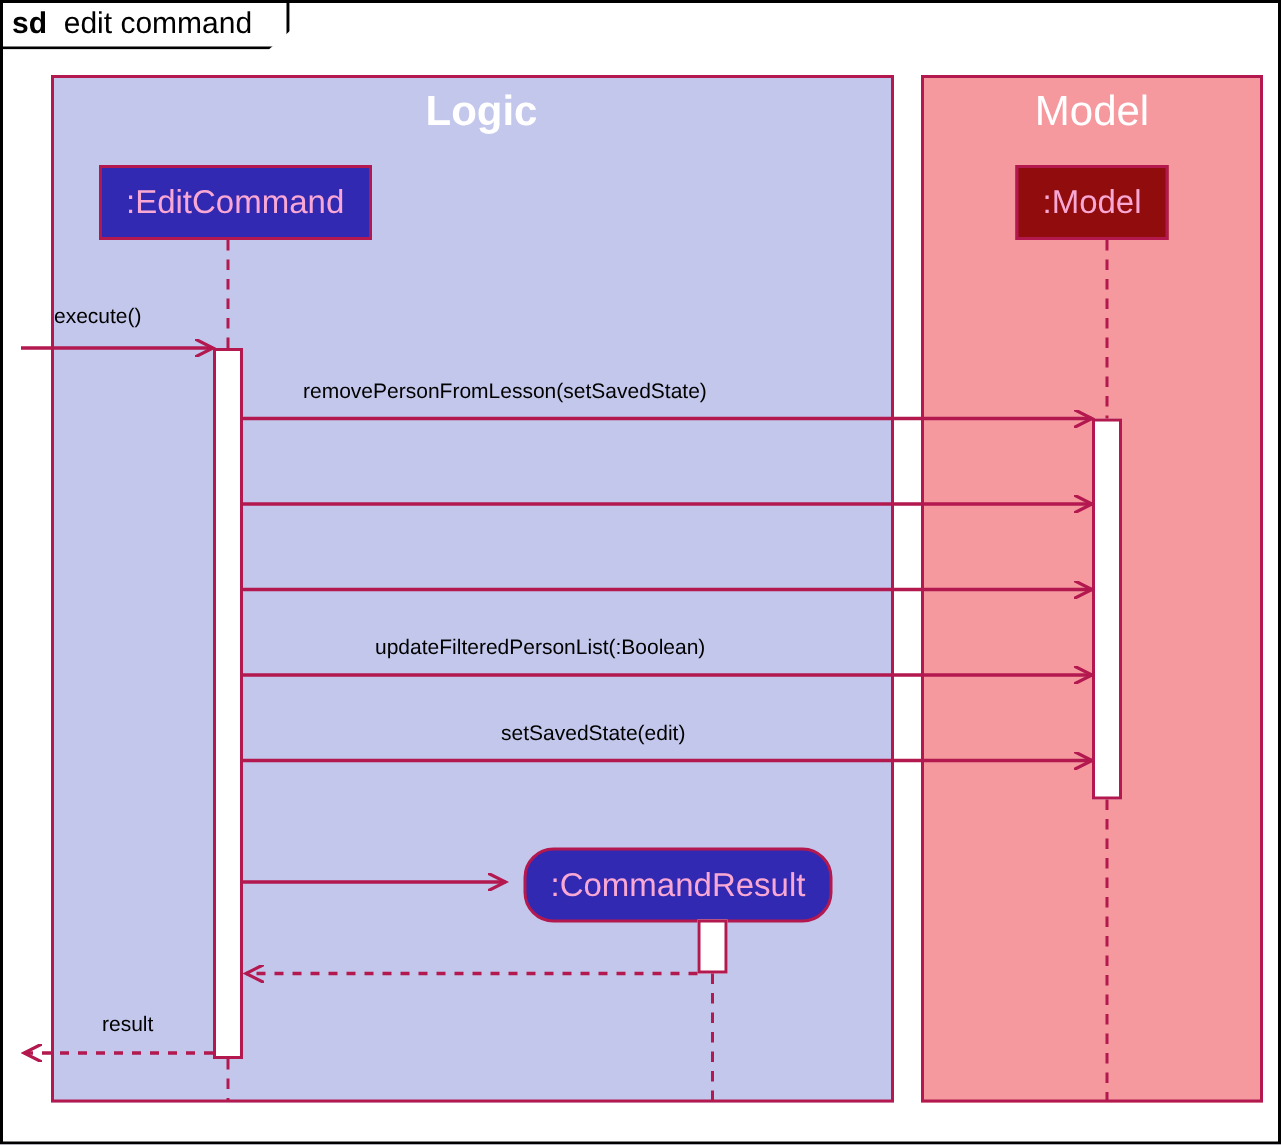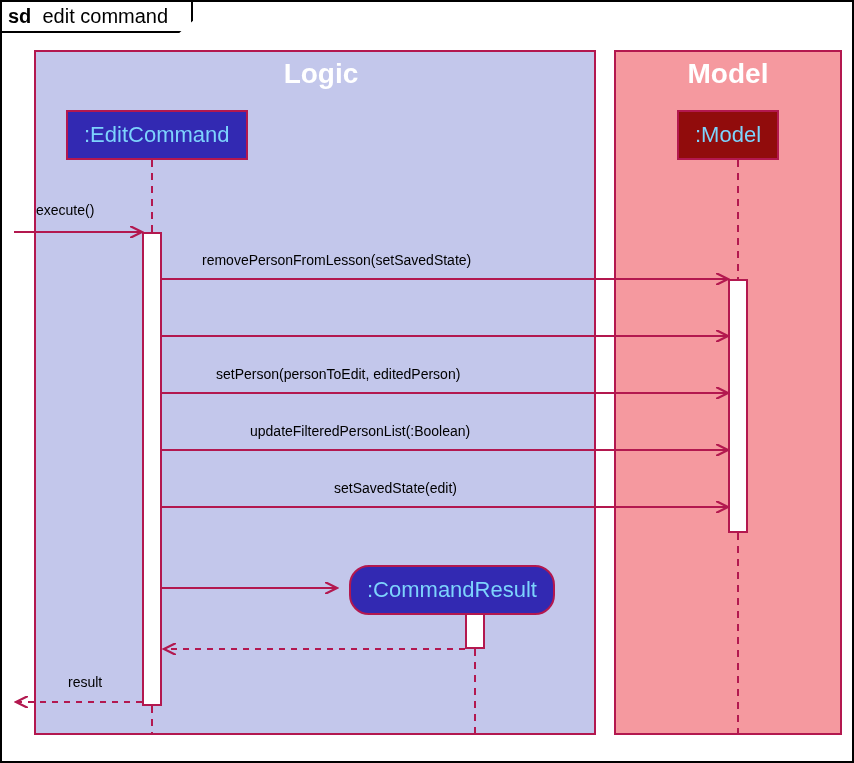--- a/index.html
+++ b/index.html
@@ -56,27 +56,27 @@
     background: #f5999f;
     border: 2px solid #b3184f;
   }
   .model-title {
     position: absolute;
     top: 6px;
     left: 0; right: 0;
     text-align: center;
     color: #fff;
     font-size: 28px;
-    font-weight: 700;
+    font-weight: 400;
   }
   .lifeline-head {
     position: absolute;
     background: #3229b2;
     border: 2.5px solid #b3184f;
-    color: #7dd3fc;
+    color: #f9a8d4;
     font-size: 22px;
     padding: 10px 16px;
     white-space: nowrap;
   }
   .model-head {
     background: #910c0c;
   }
   .activation {
     position: absolute;
     background: #fff;
@@ -123,21 +123,20 @@
   <div class="lifeline-head" style="left:347px; top:563px;border-radius:20px;">
     <span>:CommandResult</span>
   </div>
 
   <div class="activation" style="left:140px; top:230px; width:20px; height:474px;"></div>
   <div class="activation" style="left:726px; top:277px; width:20px; height:254px;"></div>
   <div class="activation" style="left:463px; top:611px; width:20px; height:36px;"></div>
 
   <div class="msg" style="left:34px; top:200px;">execute()</div>
   <div class="msg" style="left:200px; top:250px;">removePersonFromLesson(setSavedState)</div>
-  <div class="msg" style="left:214px; top:364px;">setPerson(personToEdit, editedPerson)</div>
   <div class="msg" style="left:248px; top:421px;">updateFilteredPersonList(:Boolean)</div>
   <div class="msg" style="left:332px; top:478px;">setSavedState(edit)</div>
   <div class="msg" style="left:66px; top:672px;">result</div>
 
   <svg class="overlay">
     <defs>
       <marker id="arrow-solid" markerWidth="14" markerHeight="12" refX="12" refY="6" orient="auto" markerUnits="userSpaceOnUse">
         <path d="M0,0 L12,6 L0,12" fill="none" stroke="#b3184f" stroke-width="2.2"></path>
       </marker>
       <marker id="arrow-open" markerWidth="14" markerHeight="12" refX="12" refY="6" orient="auto" markerUnits="userSpaceOnUse">

